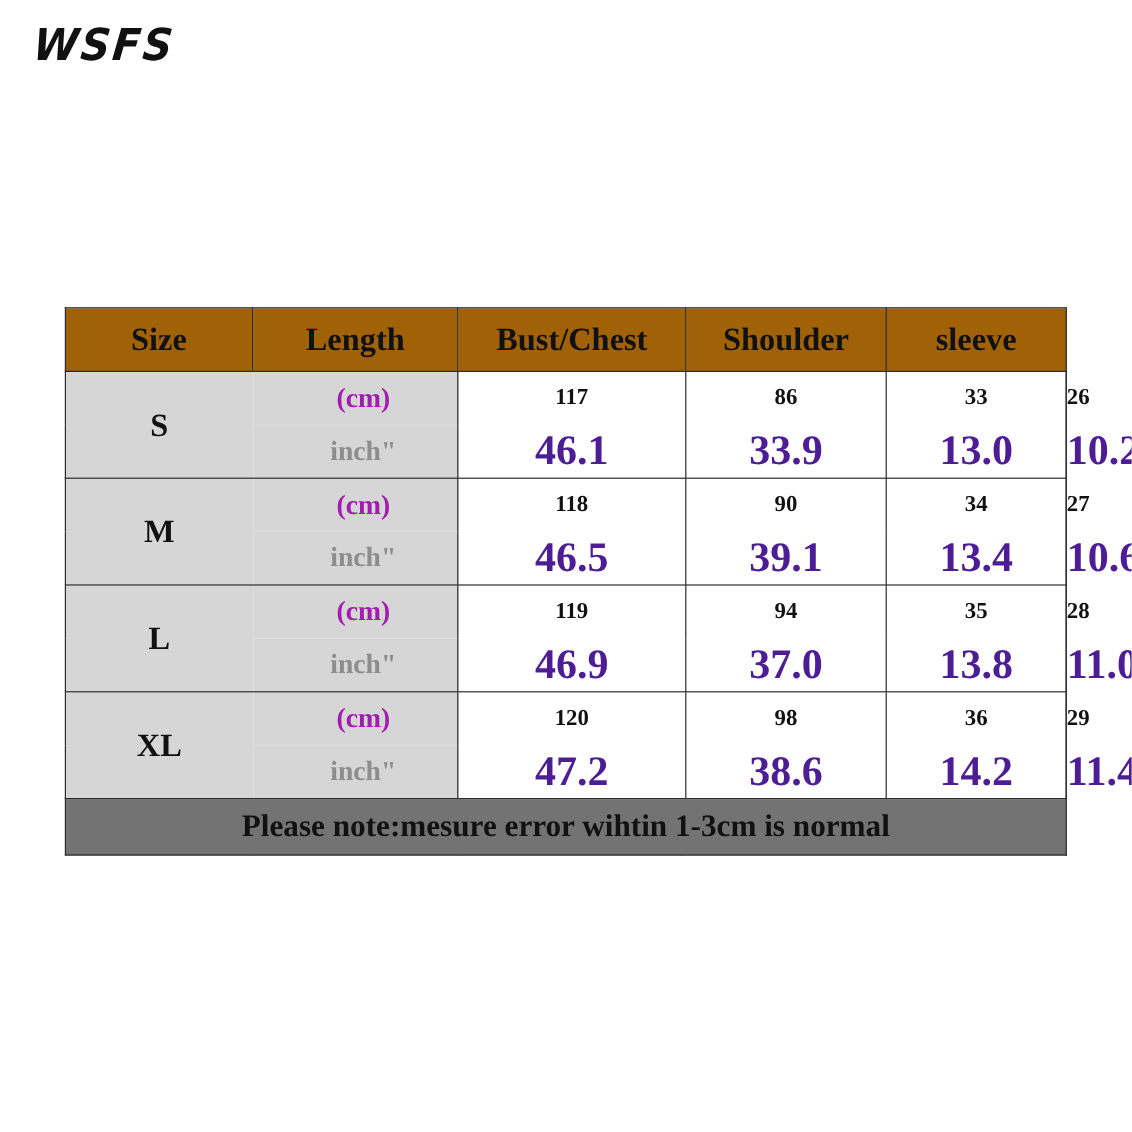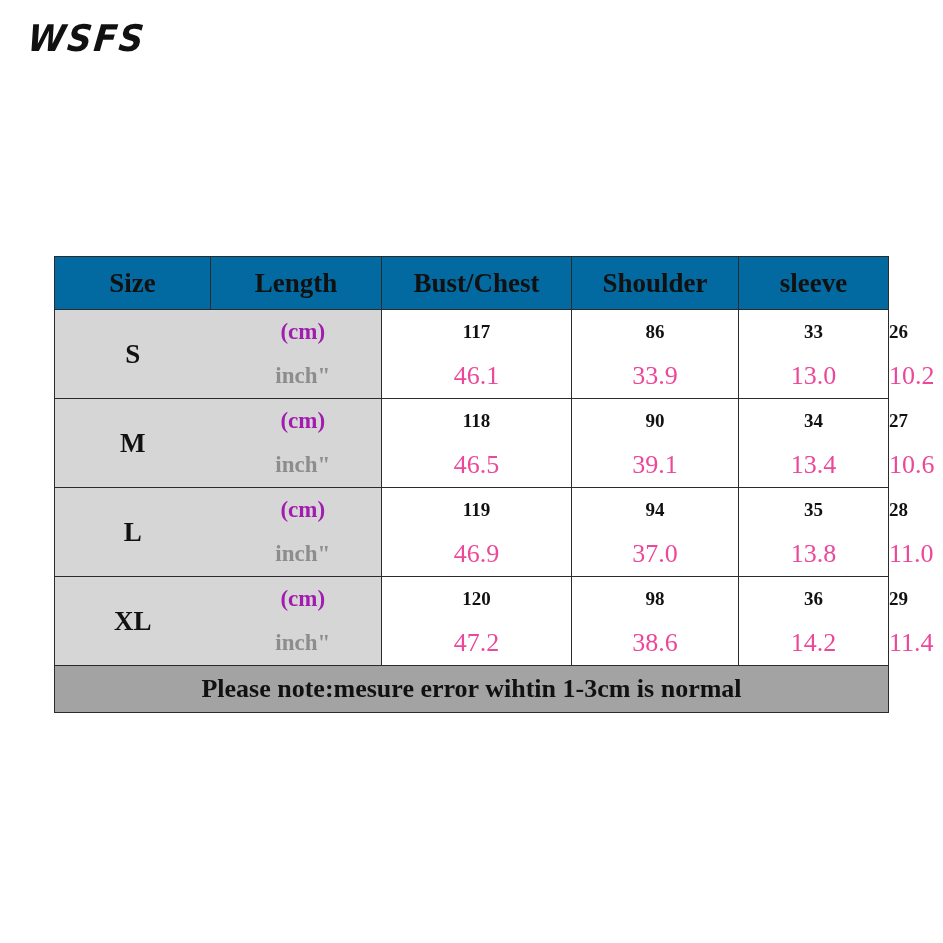--- a/index.html
+++ b/index.html
@@ -47,21 +47,21 @@
 
   
   .col-size  { width: 156px; }
   .col-data  { width: 171px; }
   .col-data2 { width: 190px; }
   .col-data3 { width: 167px; }
   .col-data4 { width: 150px; }
 
   
   thead th {
-    background: #0369a1;
+    background: #a16207;
     height: 52px;
     font-size: 27px;
     font-weight: bold;
     color: #111111;
     margin-top: 44px;
   }
   thead th.hdr-size {
     padding-left: 0;
   }
 
@@ -90,36 +90,36 @@
 
   
   td.val-cm {
     font-size: 19px;
     font-weight: bold;
     color: #111111;
     height: 44px;
     border-bottom: none !important;
   }
   td.val-in {
-    font-size: 26px;
-    font-weight: normal;
-    color: #ec4899;
+    font-size: 35px;
+    font-weight: bold;
+    color: #4c1d95;
     height: 44px;
     border-top: none !important;
   }
   tr.row-cm .unit-cell { border-bottom: none !important; }
   tr.row-in .unit-cell { border-top: none !important; }
 
   
   .note-row td {
     height: 46px;
     font-size: 26px;
     font-weight: bold;
     color: #111111;
-    background: #a3a3a3;
+    background: #737373;
   }
 </style>
 </head>
 <body>
 
 <div id="brand-logo">WSFS</div>
 
 <table id="size-chart">
   <colgroup>
     <col class="col-size">

